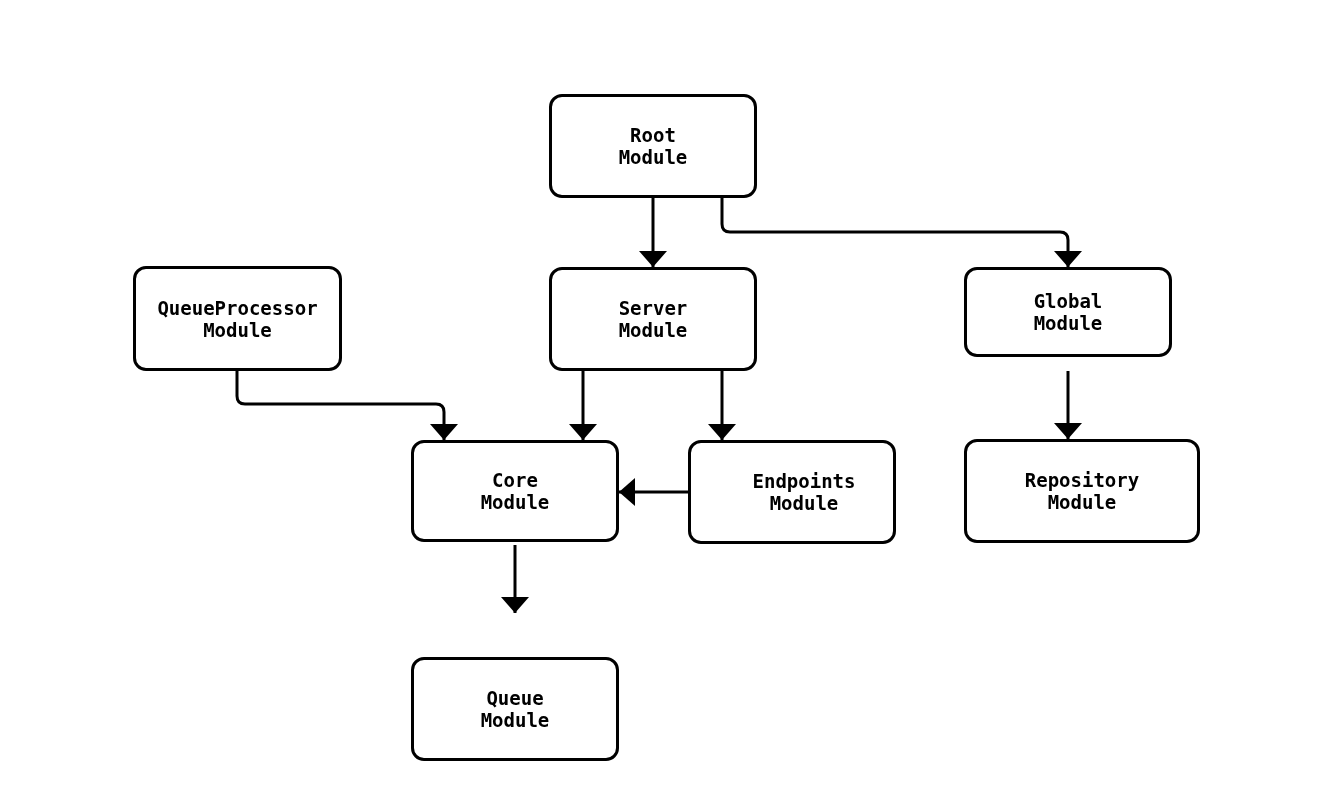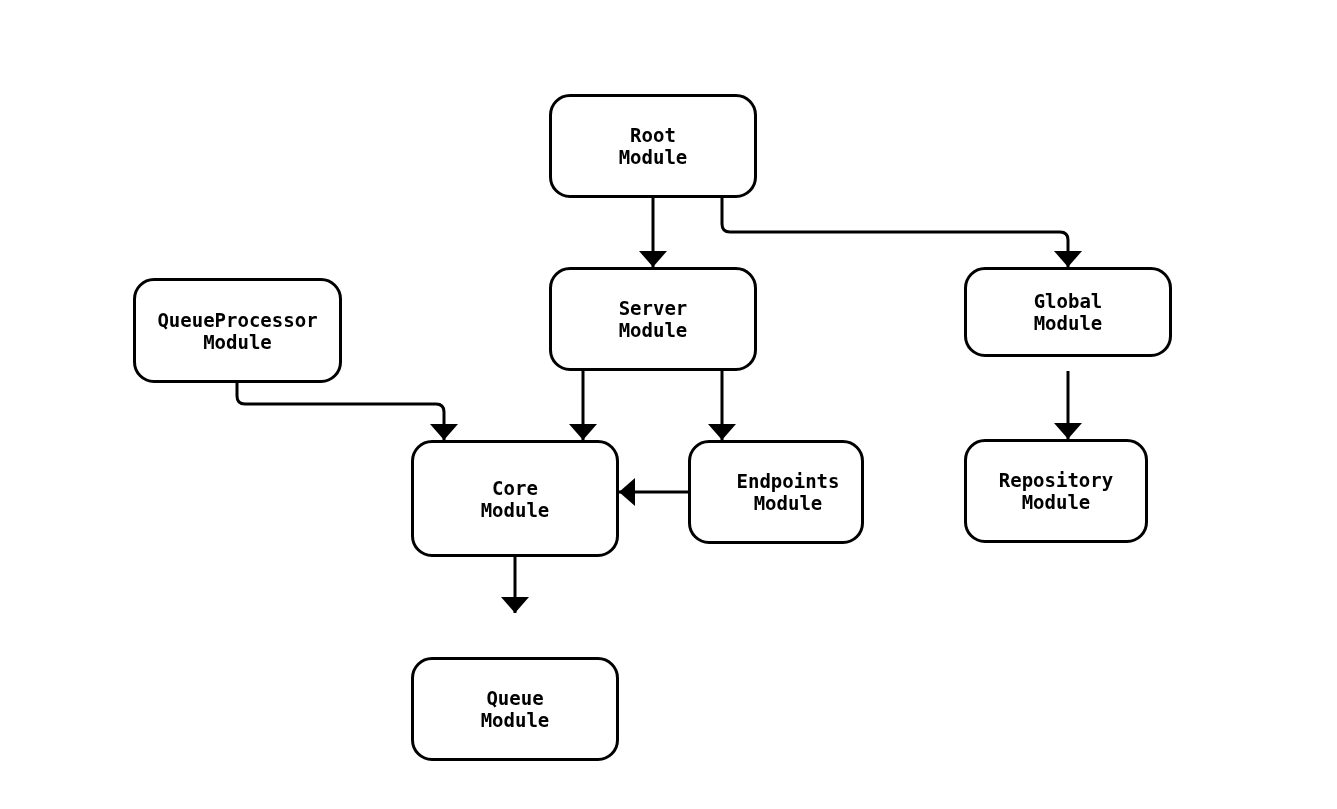--- a/index.html
+++ b/index.html
@@ -25,21 +25,21 @@
     position: absolute;
     left: 0;
     top: 0;
     width: 100%;
     height: 100%;
   }
   .node {
     position: absolute;
     box-sizing: border-box;
     border: 3px solid var(--stroke, #000000);
-    border-radius: 21px;
+    border-radius: 13px;
     background: var(--node-fill, #ffffff);
     display: flex;
     align-items: center;
     justify-content: center;
   }
   .node-label {
     font-family: "DejaVu Sans Mono", monospace;
     font-weight: bold;
     font-size: 19px;
     line-height: 22px;
@@ -78,41 +78,41 @@
       <path d="M 515 545 L 515 613" class="edge-path"></path>
       <polygon points="515,613 501,597 529,597" class="arrowhead"></polygon>
       <path d="M 1068 371 L 1068 439" class="edge-path"></path>
       <polygon points="1068,439 1054,423 1082,423" class="arrowhead"></polygon>
     </svg>
   <div class="nodes-layer" id="nodes-layer">
       <div class="node" style="left: 549px; top: 94px; width: 208px; height: 104px;">
         <span class="node-label">Root
 Module</span>
       </div>
-      <div class="node" style="left: 133px; top: 266px; width: 209px; height: 105px; margin-top: 12px;">
+      <div class="node" style="left: 133px; top: 266px; width: 209px; height: 105px;">
         <span class="node-label">QueueProcessor
 Module</span>
       </div>
       <div class="node" style="left: 549px; top: 267px; width: 208px; height: 104px; justify-content: center;">
         <span class="node-label">Server
 Module</span>
       </div>
       <div class="node" style="left: 964px; top: 267px; width: 208px; height: 90px;">
         <span class="node-label">Global
 Module</span>
       </div>
-      <div class="node" style="left: 411px; top: 440px; width: 208px; height: 117px;">
+      <div class="node" style="left: 411px; top: 440px; width: 208px; height: 102px;">
         <span class="node-label">Core
 Module</span>
       </div>
-      <div class="node" style="left: 688px; top: 440px; width: 176px; height: 104px; padding-left: 24px;">
+      <div class="node" style="left: 688px; top: 440px; width: 208px; height: 104px; padding-left: 24px;">
         <span class="node-label">Endpoints
 Module</span>
       </div>
-      <div class="node" style="left: 964px; top: 439px; width: 184px; height: 104px;">
+      <div class="node" style="left: 964px; top: 439px; width: 236px; height: 104px;">
         <span class="node-label">Repository
 Module</span>
       </div>
       <div class="node" style="left: 411px; top: 613px; width: 208px; height: 104px; margin-top: 44px;">
         <span class="node-label">Queue
 Module</span>
       </div>
     </div>
 </div>
 

